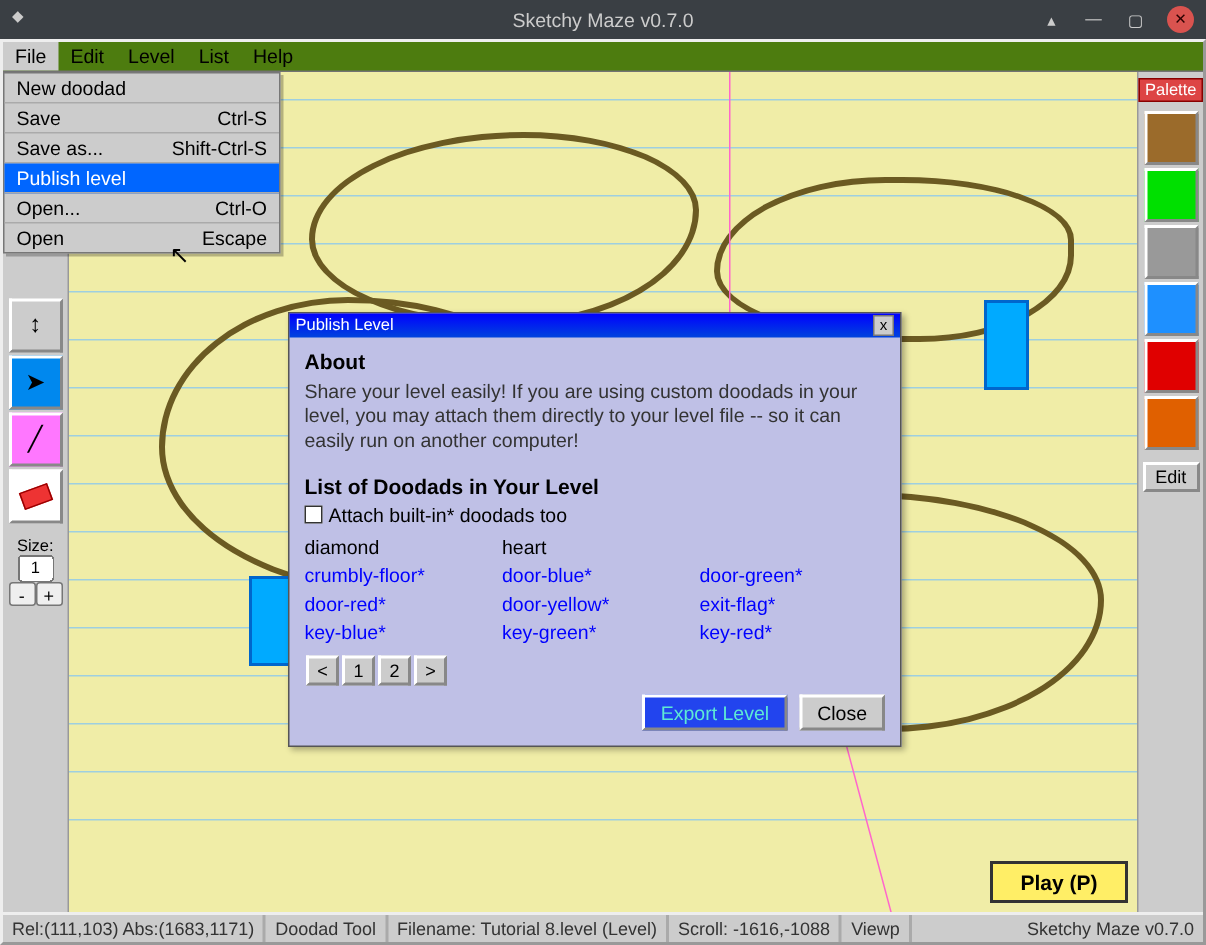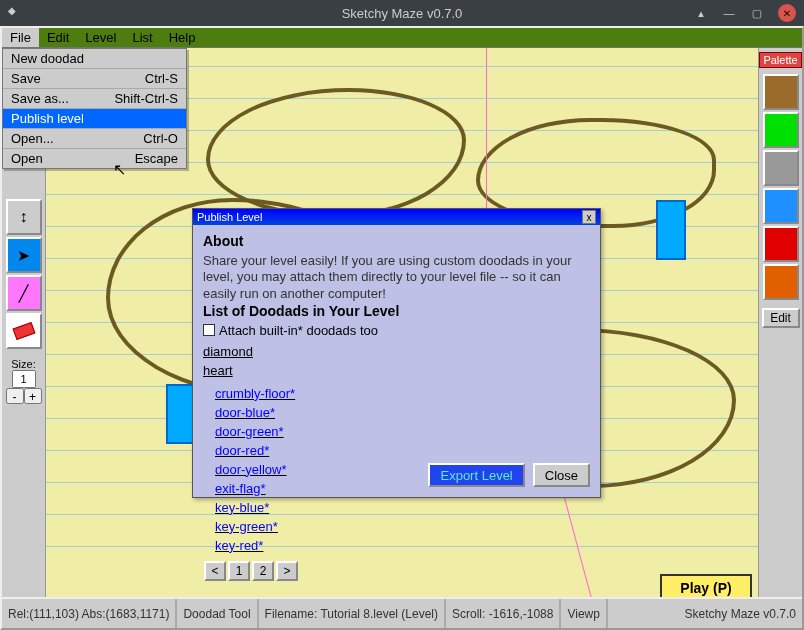--- a/index.html
+++ b/index.html
@@ -34,34 +34,34 @@
 .sizebox { margin-top:8px; font-size:11px; text-align:center; }
 .sizebox input { width:24px; height:18px; font-size:11px; text-align:center; }
 .pm { display:flex; }
 .pm button { width:18px; height:16px; font-size:12px; }
 
 .palette { position:absolute; top:20px; right:0; width:44px; bottom:20px; background:#ccc; border-left:1px solid #999; display:flex; flex-direction:column; align-items:center; padding-top:4px;}
 .palette .lbl { font-size:11px; background:#d44; color:#fff; padding:1px 3px; border:1px solid #800; margin-bottom:4px;}
 .swatch { width:36px; height:36px; margin:2px 0; border:2px solid #888; border-top-color:#fff; border-left-color:#fff;}
 .palette .editbtn { margin-top:6px; width:38px; height:20px; font-size:12px; background:#ccc; border:2px solid #888; border-top-color:#fff; border-left-color:#fff;}
 
-.statusbar { position:absolute; left:0; right:0; bottom:0; height:31px; background:#ccc; border-top:2px solid #eee; display:flex; font-size:12px; color:#333; align-items:center; }
+.statusbar { position:absolute; left:0; right:0; bottom:0; height:20px; background:#ccc; border-top:2px solid #eee; display:flex; font-size:12px; color:#333; align-items:center; }
 .statusbar .cell { padding:0 6px; border-right:2px inset #aaa; height:100%; display:flex; align-items:center; white-space:nowrap; }
 .statusbar .cell:last-child { border-right:none; margin-left:auto; }
 
 .playbtn { position:absolute; right:50px; bottom:26px; width:92px; height:28px; background:#fe6; border:2px solid #333; font-weight:bold; font-size:14px; display:flex; align-items:center; justify-content:center; }
 
 .dialog { position:absolute; left:190px; top:180px; width:409px; height:290px; background:#bfc0e6; border:1px solid #555; box-shadow:2px 2px 4px rgba(0,0,0,.3); z-index:40; }
 .dlg-title { height:16px; background:linear-gradient(#00f,#04d); color:#fff; font-size:11px; padding:0 4px; display:flex; align-items:center; justify-content:space-between; }
 .dlg-close { width:14px; height:14px; background:#ccc; color:#000; border:1px solid #777; font-size:10px; display:flex; align-items:center; justify-content:center; }
 .dlg-body { padding:6px 10px; font-size:13px; }
 .dlg-body h3 { font-size:14px; margin:2px 0 4px; }
 .dlg-body p { color:#333; line-height:1.25; }
-.doodad-grid { display:grid; grid-template-columns:repeat(1,1fr); gap:4px 8px; margin-top:6px; font-size:13px;text-decoration:underline; }
-.doodad-grid .bi { color:#00f;margin-left:12px; }
+.doodad-grid { display:grid; grid-template-columns:repeat(3,1fr); gap:4px 8px; margin-top:6px; font-size:13px; }
+.doodad-grid .bi { color:#00f; }
 .pager { margin-top:8px; display:inline-flex; }
 .pager button { width:22px; height:20px; margin:0 1px; background:#ccc; border:2px solid #888; border-top-color:#fff; border-left-color:#fff; font-size:12px;}
 .dlg-actions { position:absolute; right:10px; bottom:10px; display:flex; gap:8px; }
 .dlg-actions button { height:24px; padding:0 10px; font-size:13px; border:2px solid #888; border-top-color:#fff; border-left-color:#fff;}
 .btn-primary { background:#24e; color:#5eead4; border-color:#66f #114 #114 #66f;}
 .btn-secondary { background:#ccc; }
 
 .cursor { position:absolute; z-index:60; font-size:16px; pointer-events:none; }
 .chk { display:flex; align-items:center; gap:4px; margin-top:4px; font-size:13px;}
 .chk .box { width:12px; height:12px; border:1px solid #333; background:#fff;}
@@ -186,21 +186,21 @@
     </div>
 
   <div class="dialog">
     <div class="dlg-title">
       <span>Publish Level</span>
       <span class="dlg-close">x</span>
     </div>
     <div class="dlg-body">
       <h3>About</h3>
       <p>Share your level easily! If you are using custom doodads in your level, you may attach them directly to your level file -- so it can easily run on another computer!</p>
-      <h3 style="margin-top:1px">List of Doodads in Your Level</h3>
+      <h3 style="margin-top:14px">List of Doodads in Your Level</h3>
       <div class="chk">
         <span class="box"></span>
         <span>Attach built-in* doodads too</span>
       </div>
       <div class="doodad-grid" id="doodads">
           <span>diamond</span>
           <span>heart</span>
           <span></span>
           <span class="bi">crumbly-floor*</span>
           <span class="bi">door-blue*</span>

